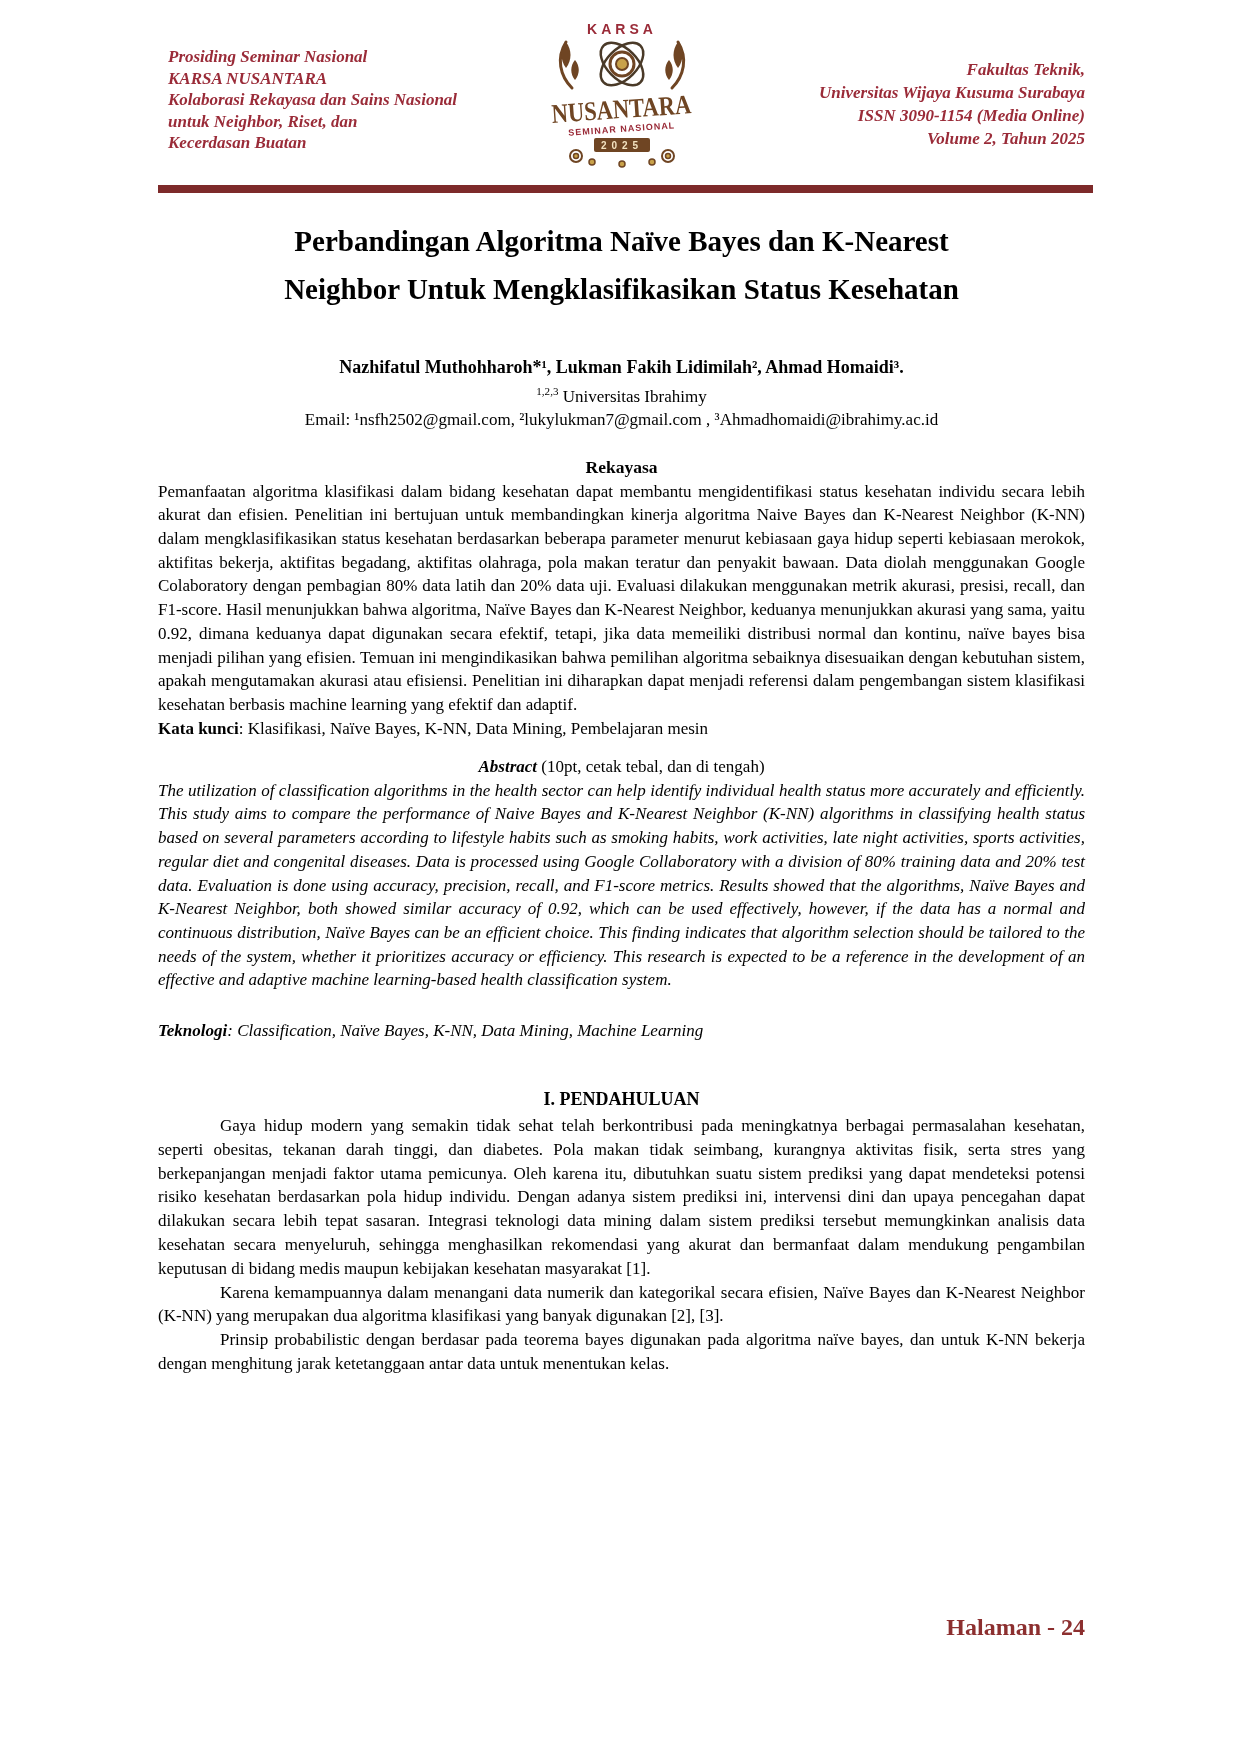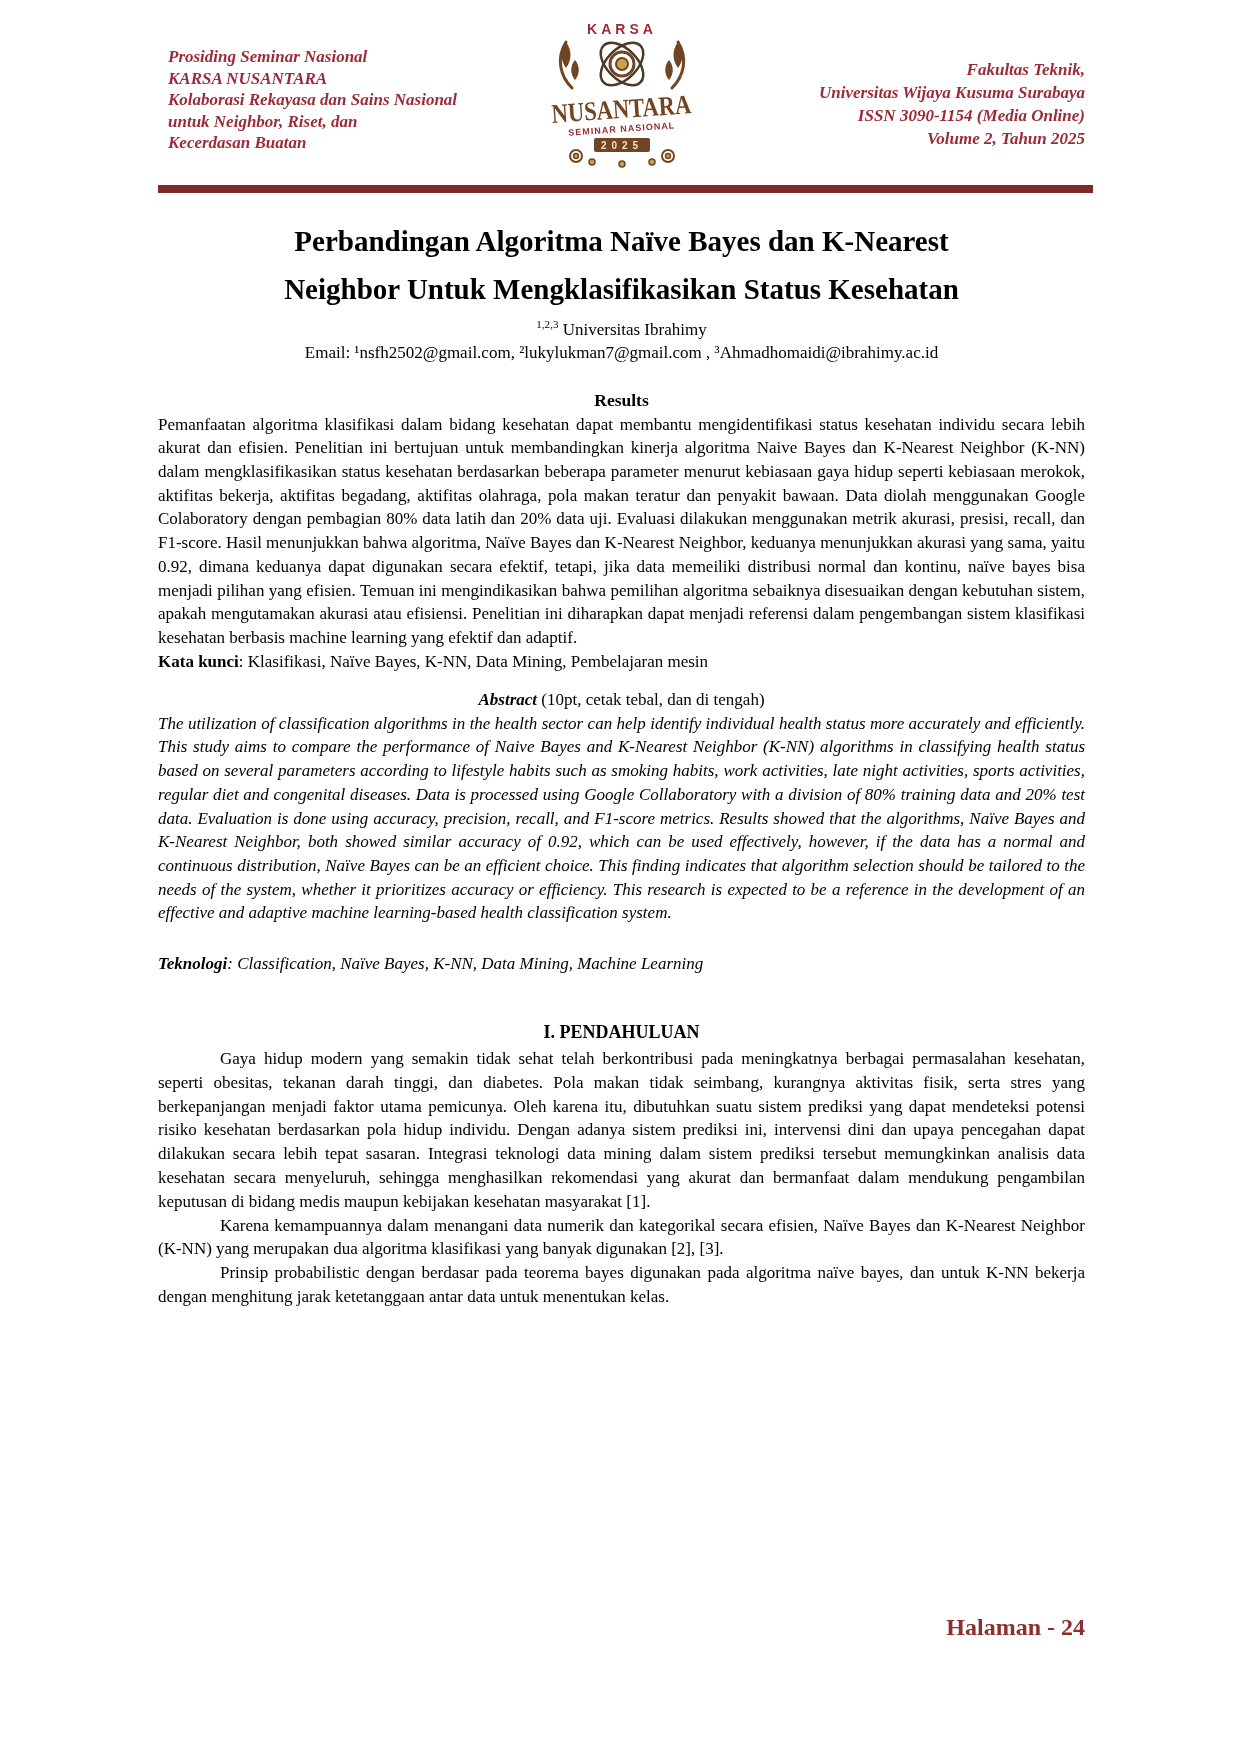--- a/index.html
+++ b/index.html
@@ -164,24 +164,25 @@
     </div>
   </div>
 
   <div class="rule"></div>
 
   <h1 class="title">
     <span>Perbandingan Algoritma Naïve Bayes dan K-Nearest</span><br>
     <span>Neighbor Untuk Mengklasifikasikan Status Kesehatan</span>
   </h1>
 
+  <div class="authors">Nazhifatul Muthohharoh*¹, Lukman Fakih Lidimilah², Ahmad Homaidi³.</div>
   <div class="affiliation"><sup>1,2,3</sup><span> Universitas Ibrahimy</span></div>
   <div class="email-line">Email: ¹nsfh2502@gmail.com, ²lukylukman7@gmail.com , ³Ahmadhomaidi@ibrahimy.ac.id</div>
 
-  <div class="abstrak-h">Results</div>
+  <div class="abstrak-h">Rekayasa</div>
   <p class="abstract-id">Pemanfaatan algoritma klasifikasi dalam bidang kesehatan dapat membantu mengidentifikasi status kesehatan individu secara lebih akurat dan efisien. Penelitian ini bertujuan untuk membandingkan kinerja algoritma Naive Bayes dan K-Nearest Neighbor (K-NN) dalam mengklasifikasikan status kesehatan berdasarkan beberapa parameter menurut kebiasaan gaya hidup seperti kebiasaan merokok, aktifitas bekerja, aktifitas begadang, aktifitas olahraga, pola makan teratur dan penyakit bawaan. Data diolah menggunakan Google Colaboratory dengan pembagian 80% data latih dan 20% data uji. Evaluasi dilakukan menggunakan metrik akurasi, presisi, recall, dan F1-score. Hasil menunjukkan bahwa algoritma, Naïve Bayes dan K-Nearest Neighbor, keduanya menunjukkan akurasi yang sama, yaitu 0.92, dimana keduanya dapat digunakan secara efektif, tetapi, jika data memeiliki distribusi normal dan kontinu, naïve bayes bisa menjadi pilihan yang efisien. Temuan ini mengindikasikan bahwa pemilihan algoritma sebaiknya disesuaikan dengan kebutuhan sistem, apakah mengutamakan akurasi atau efisiensi. Penelitian ini diharapkan dapat menjadi referensi dalam pengembangan sistem klasifikasi kesehatan berbasis machine learning yang efektif dan adaptif.</p>
   <div class="kata-kunci"><span class="lbl">Kata kunci</span><span>: Klasifikasi, Naïve Bayes, K-NN, Data Mining, Pembelajaran mesin</span></div>
 
   <div class="abstract-en-h"><span class="lbl">Abstract</span><span> (10pt, cetak tebal, dan di tengah)</span></div>
   <p class="abstract-en">The utilization of classification algorithms in the health sector can help identify individual health status more accurately and efficiently. This study aims to compare the performance of Naive Bayes and K-Nearest Neighbor (K-NN) algorithms in classifying health status based on several parameters according to lifestyle habits such as smoking habits, work activities, late night activities, sports activities, regular diet and congenital diseases. Data is processed using Google Collaboratory with a division of 80% training data and 20% test data. Evaluation is done using accuracy, precision, recall, and F1-score metrics. Results showed that the algorithms, Naïve Bayes and K-Nearest Neighbor, both showed similar accuracy of 0.92, which can be used effectively, however, if the data has a normal and continuous distribution, Naïve Bayes can be an efficient choice. This finding indicates that algorithm selection should be tailored to the needs of the system, whether it prioritizes accuracy or efficiency. This research is expected to be a reference in the development of an effective and adaptive machine learning-based health classification system.</p>
   <div class="keywords"><span class="lbl">Teknologi</span><span>: Classification, Naïve Bayes, K-NN, Data Mining, Machine Learning</span></div>
 
   <div class="intro-h">I. PENDAHULUAN</div>
   <p class="body-p first">Gaya hidup modern yang semakin tidak sehat telah berkontribusi pada meningkatnya berbagai permasalahan kesehatan, seperti obesitas, tekanan darah tinggi, dan diabetes. Pola makan tidak seimbang, kurangnya aktivitas fisik, serta stres yang berkepanjangan menjadi faktor utama pemicunya. Oleh karena itu, dibutuhkan suatu sistem prediksi yang dapat mendeteksi potensi risiko kesehatan berdasarkan pola hidup individu. Dengan adanya sistem prediksi ini, intervensi dini dan upaya pencegahan dapat dilakukan secara lebih tepat sasaran. Integrasi teknologi data mining dalam sistem prediksi tersebut memungkinkan analisis data kesehatan secara menyeluruh, sehingga menghasilkan rekomendasi yang akurat dan bermanfaat dalam mendukung pengambilan keputusan di bidang medis maupun kebijakan kesehatan masyarakat [1].</p>
   <p class="body-p">Karena kemampuannya dalam menangani data numerik dan kategorikal secara efisien, Naïve Bayes dan K-Nearest Neighbor (K-NN) yang merupakan dua algoritma klasifikasi yang banyak digunakan [2], [3].</p>

